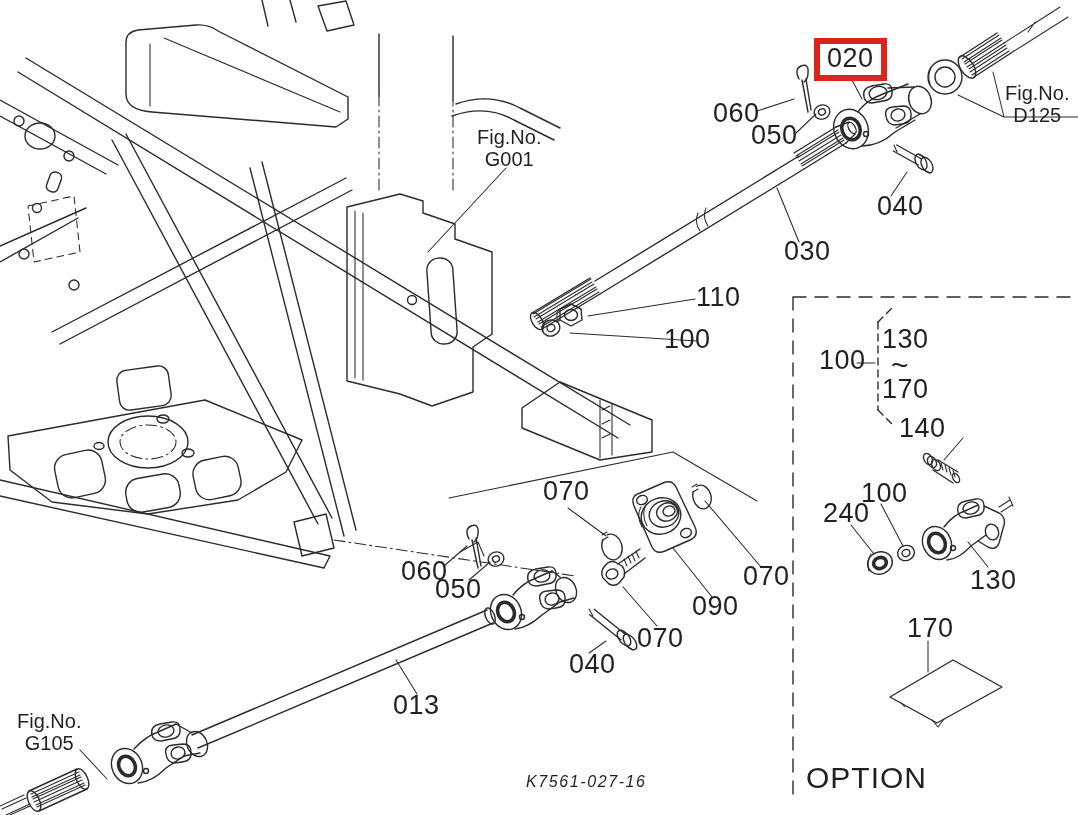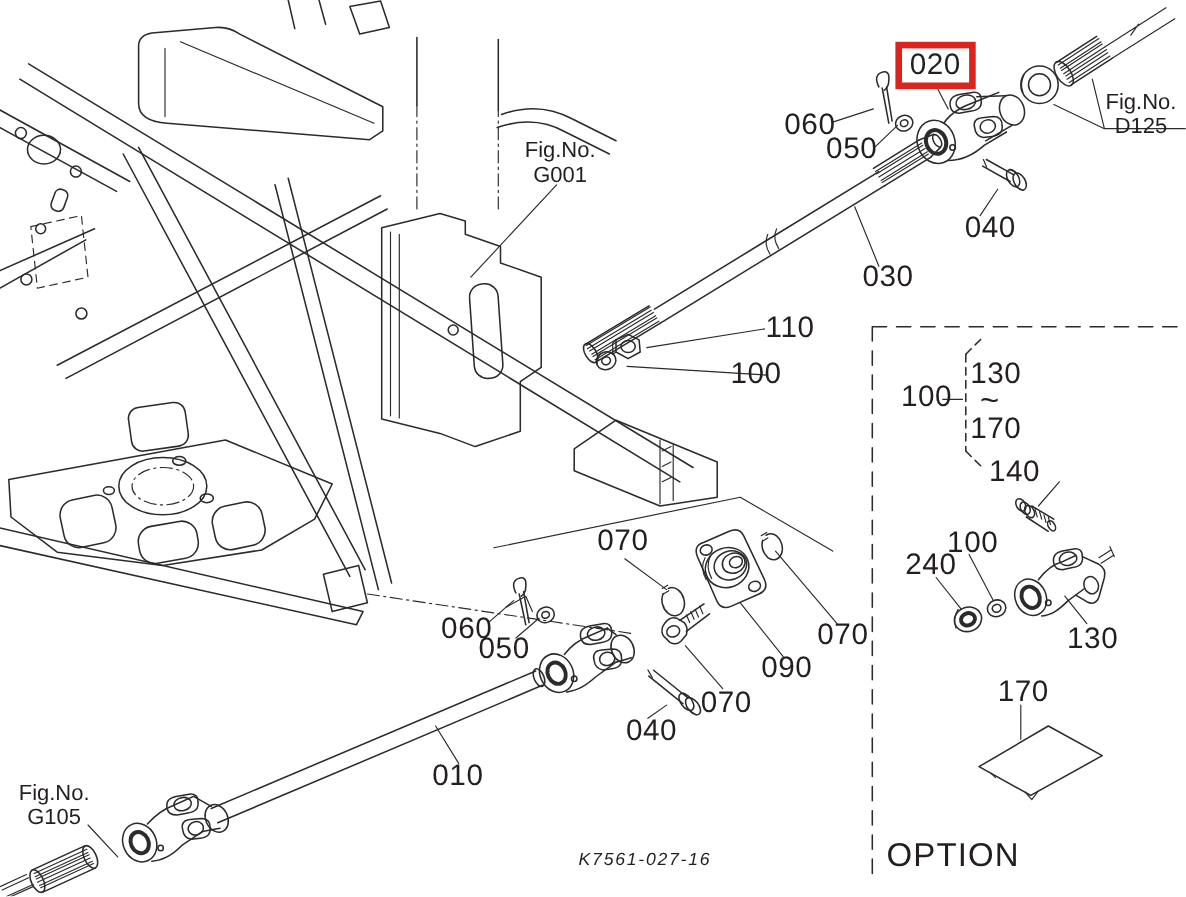--- a/index.html
+++ b/index.html
@@ -289,21 +289,21 @@
 <span class="callout" style="left:784px;top:238px">030</span>
 <span class="callout" style="left:696px;top:284px">110</span>
 <span class="callout" style="left:664px;top:326px">100</span>
 <span class="callout" style="left:543px;top:478px">070</span>
 <span class="callout" style="left:743px;top:563px">070</span>
 <span class="callout" style="left:692px;top:593px">090</span>
 <span class="callout" style="left:637px;top:625px">070</span>
 <span class="callout" style="left:401px;top:558px">060</span>
 <span class="callout" style="left:435px;top:576px">050</span>
 <span class="callout" style="left:569px;top:651px">040</span>
-<span class="callout" style="left:393px;top:692px">010</span>
+<span class="callout" style="left:393px;top:692px">013</span>
 
 <span class="callout" style="left:819px;top:347px">100</span>
 <span class="callout" style="left:882px;top:326px">130</span>
 <span class="tilde" style="left:891px;top:350px">~</span>
 <span class="callout" style="left:882px;top:376px">170</span>
 <span class="callout" style="left:899px;top:415px">140</span>
 <span class="callout" style="left:861px;top:480px">100</span>
 <span class="callout" style="left:823px;top:500px">240</span>
 <span class="callout" style="left:970px;top:567px">130</span>
 <span class="callout" style="left:907px;top:615px">170</span>

